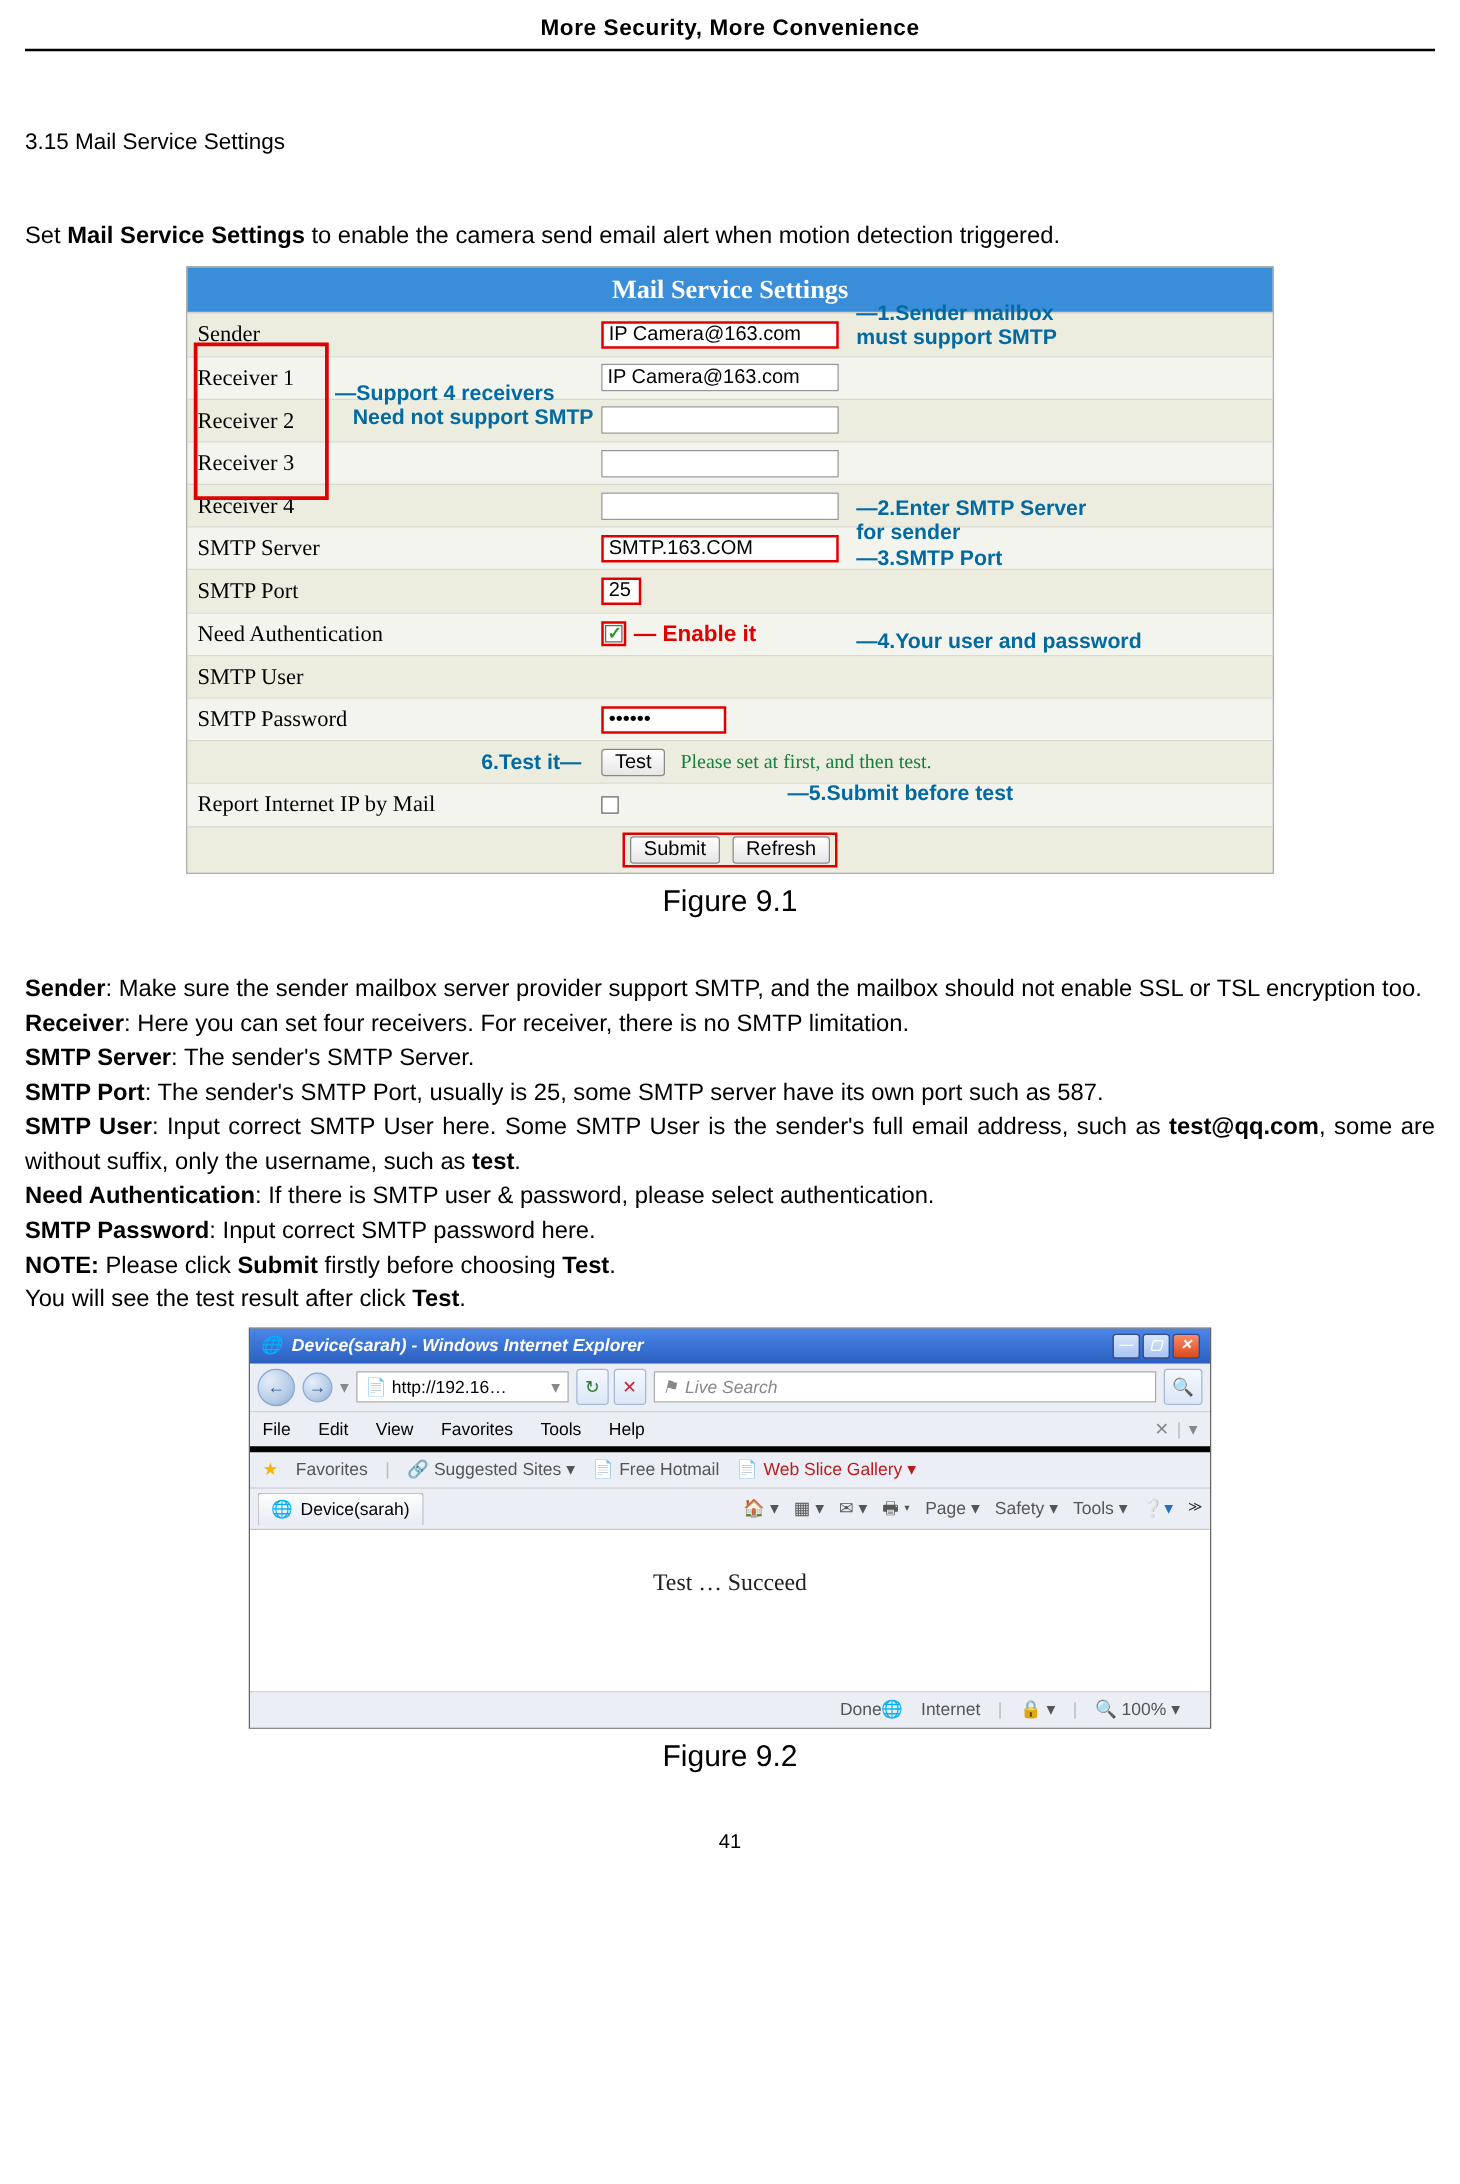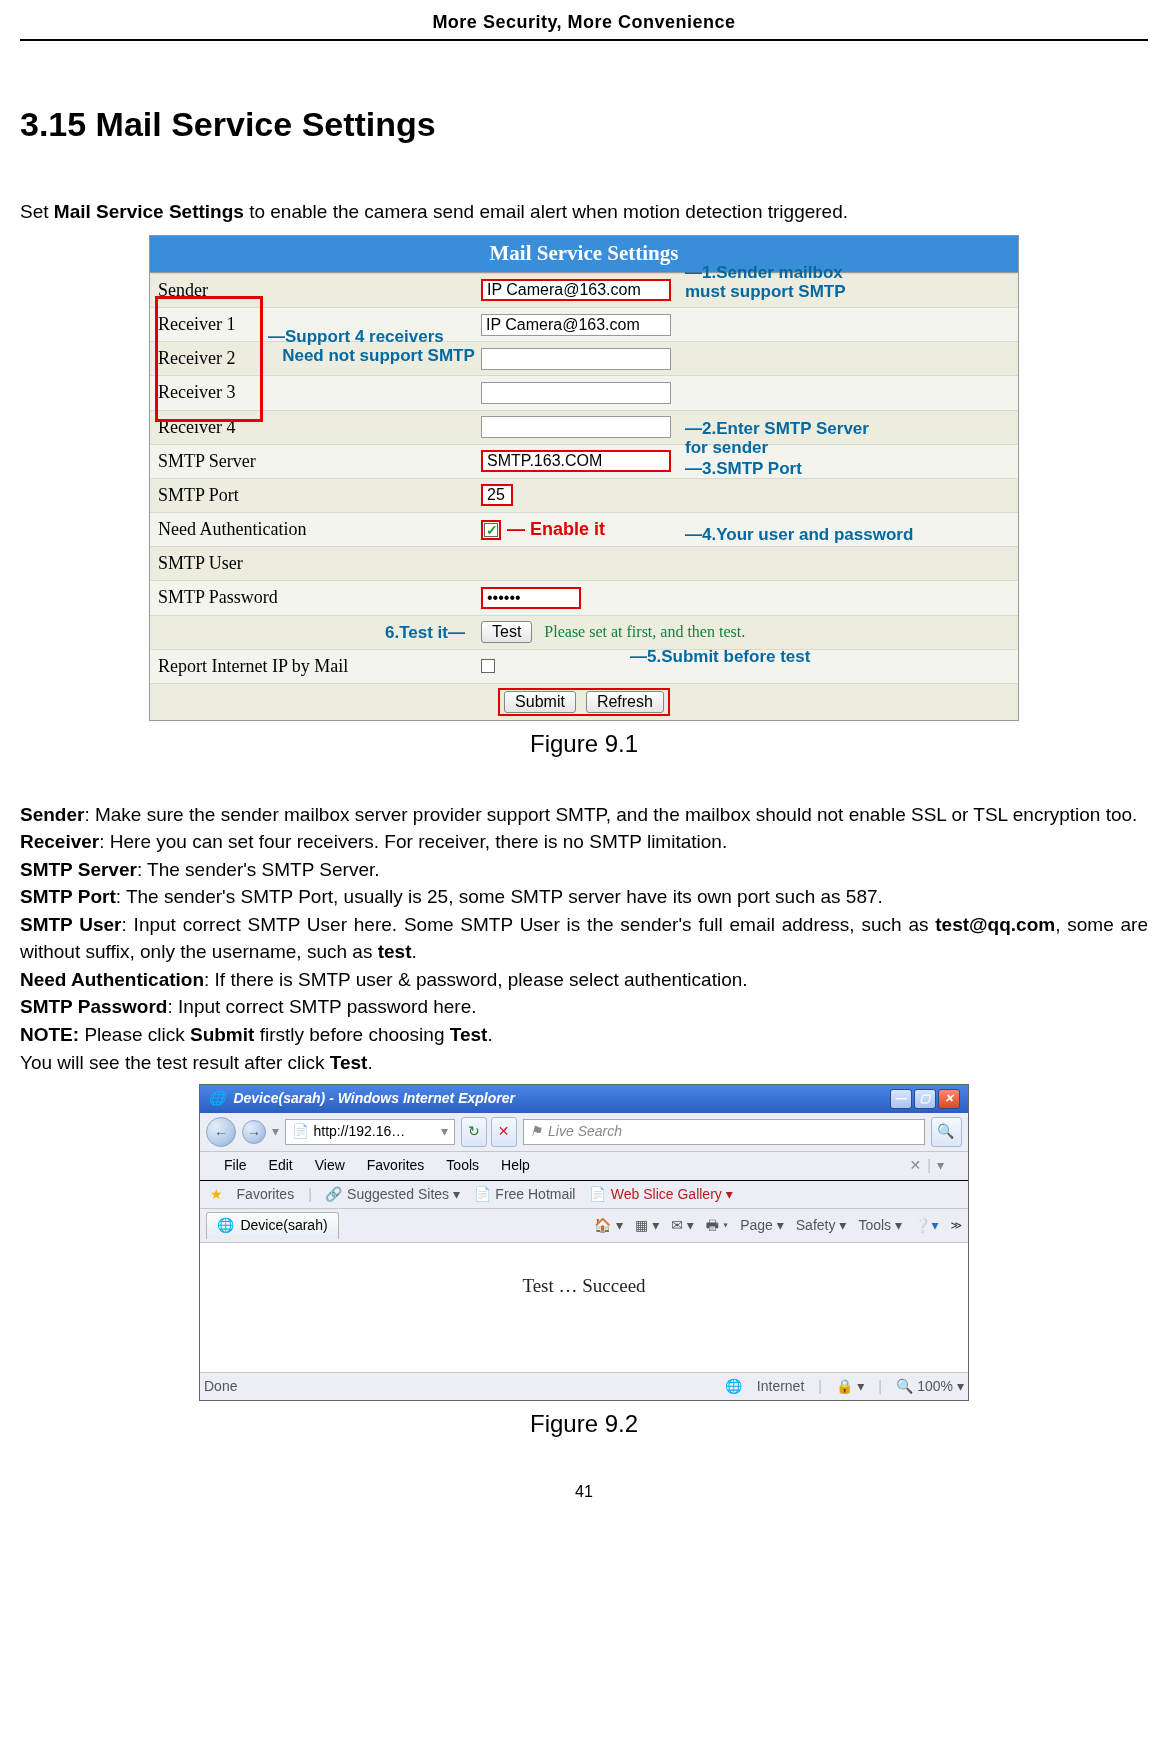--- a/index.html
+++ b/index.html
@@ -16,22 +16,22 @@
   .header-bar {
     text-align: center;
     font-weight: bold;
     font-size: 18px;
     border-bottom: 2px solid #000;
     padding-bottom: 4px;
     margin-bottom: 60px;
     letter-spacing: 0.5px;
   }
   h2.section-title {
-    font-size: 34px;
-    font-weight: bold;
+    font-size: 18px;
+    font-weight: normal;
     margin-bottom: 50px;
   }
   .intro {
     margin-bottom: 10px;
     font-size: 19px;
   }
   .intro .bold { font-weight: bold; }
 
   
   .fig-wrap { text-align: center; margin-bottom: 40px; }
@@ -228,22 +228,22 @@
     flex:1;
     border:1px solid #aaa;
     background:#fff;
     padding:2px 6px;
     display:flex;align-items:center;gap:6px;
     color:#888;
     font-style:italic;
   }
   .ie-menu {
     background:#ebeff5;
-    border-bottom:1px solid #000000;
-    padding:4px 24px;
+    border-bottom:5px solid #000000;
+    padding:4px 10px;
     display:flex;
     gap:22px;
     font-size:14px;
     align-items:center;
   }
   .ie-menu .xclose { margin-left:auto; color:#888; display:flex;align-items:center;gap:6px; }
   .ie-fav {
     background:#ebeff5;
     border-bottom:1px solid #c7c7c7;
     padding:4px 10px;
@@ -279,24 +279,24 @@
     height: 130px;
     background:#fff;
     padding: 30px 16px;
     font-family: "Times New Roman", serif;
     font-size: 19px;
     color:#222;
     border-bottom:1px solid #c7c7c7;
   }
   .ie-status {
     background:#ebeff5;
-    padding:4px 4px;
+    padding:4px 24px;
     display:flex;
     align-items:center;
-    justify-content:space-between;
+    justify-content:flex-end;
     font-size:14px;
     color:#555;
   }
   .ie-status .right { display:flex; align-items:center; gap:14px; }
   .globe { color:#2c6cc0; }
   .ie-divider { color:#bbb; }
   .chevrons { font-size:11px; color:#333; }
 
   .page-no {
     text-align:center;

